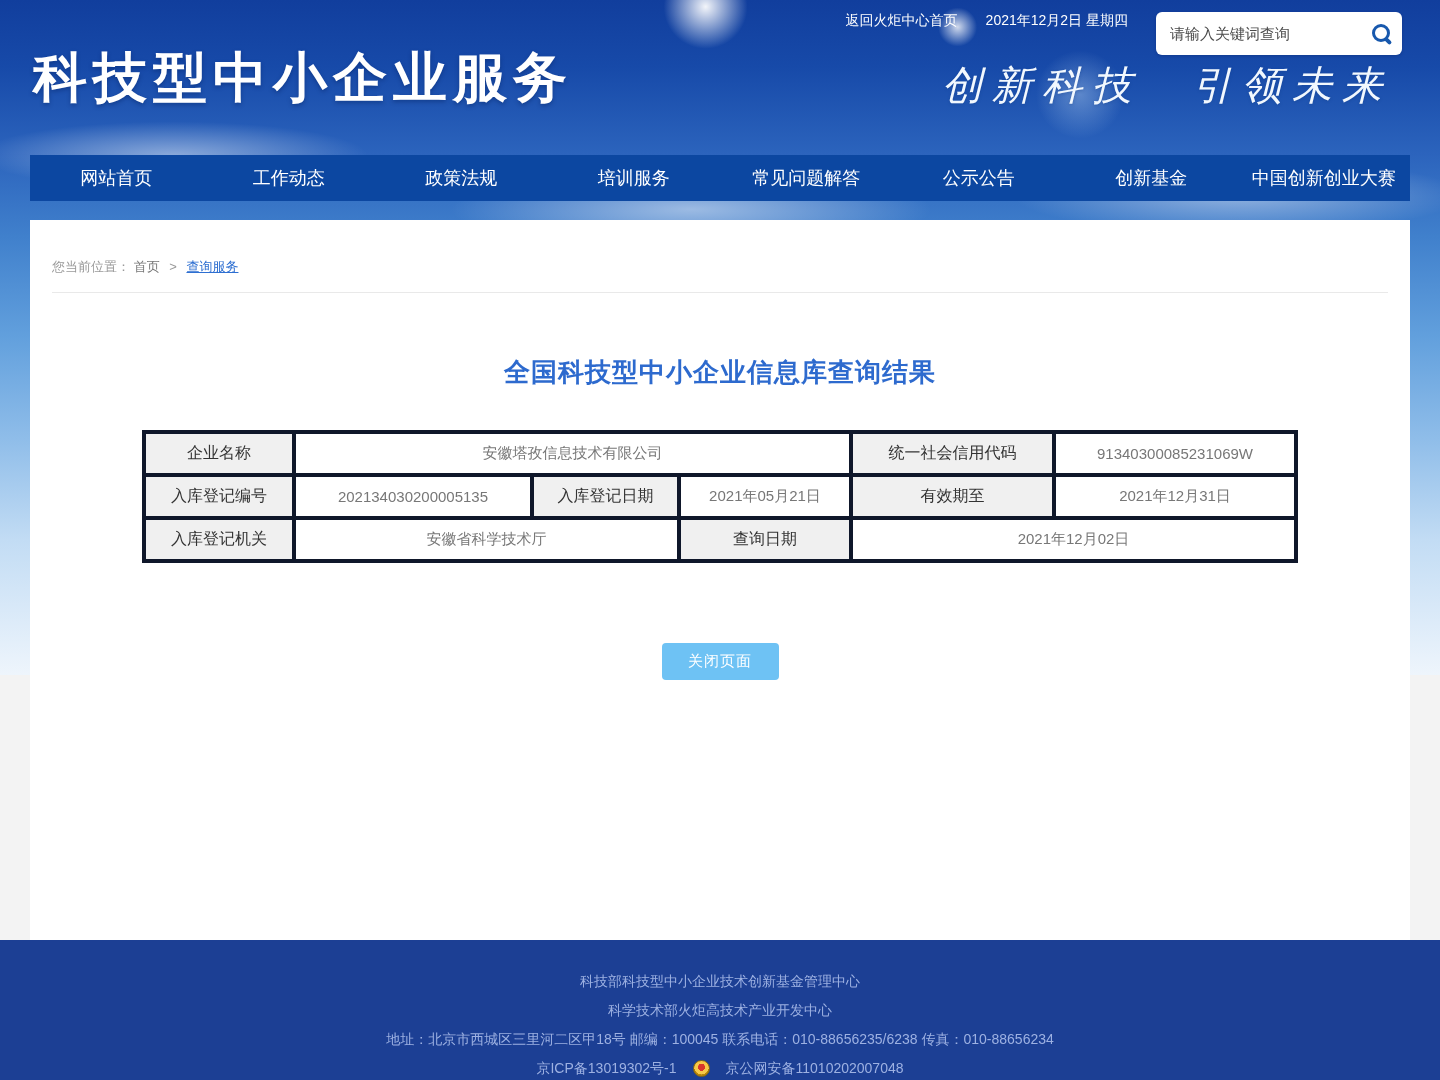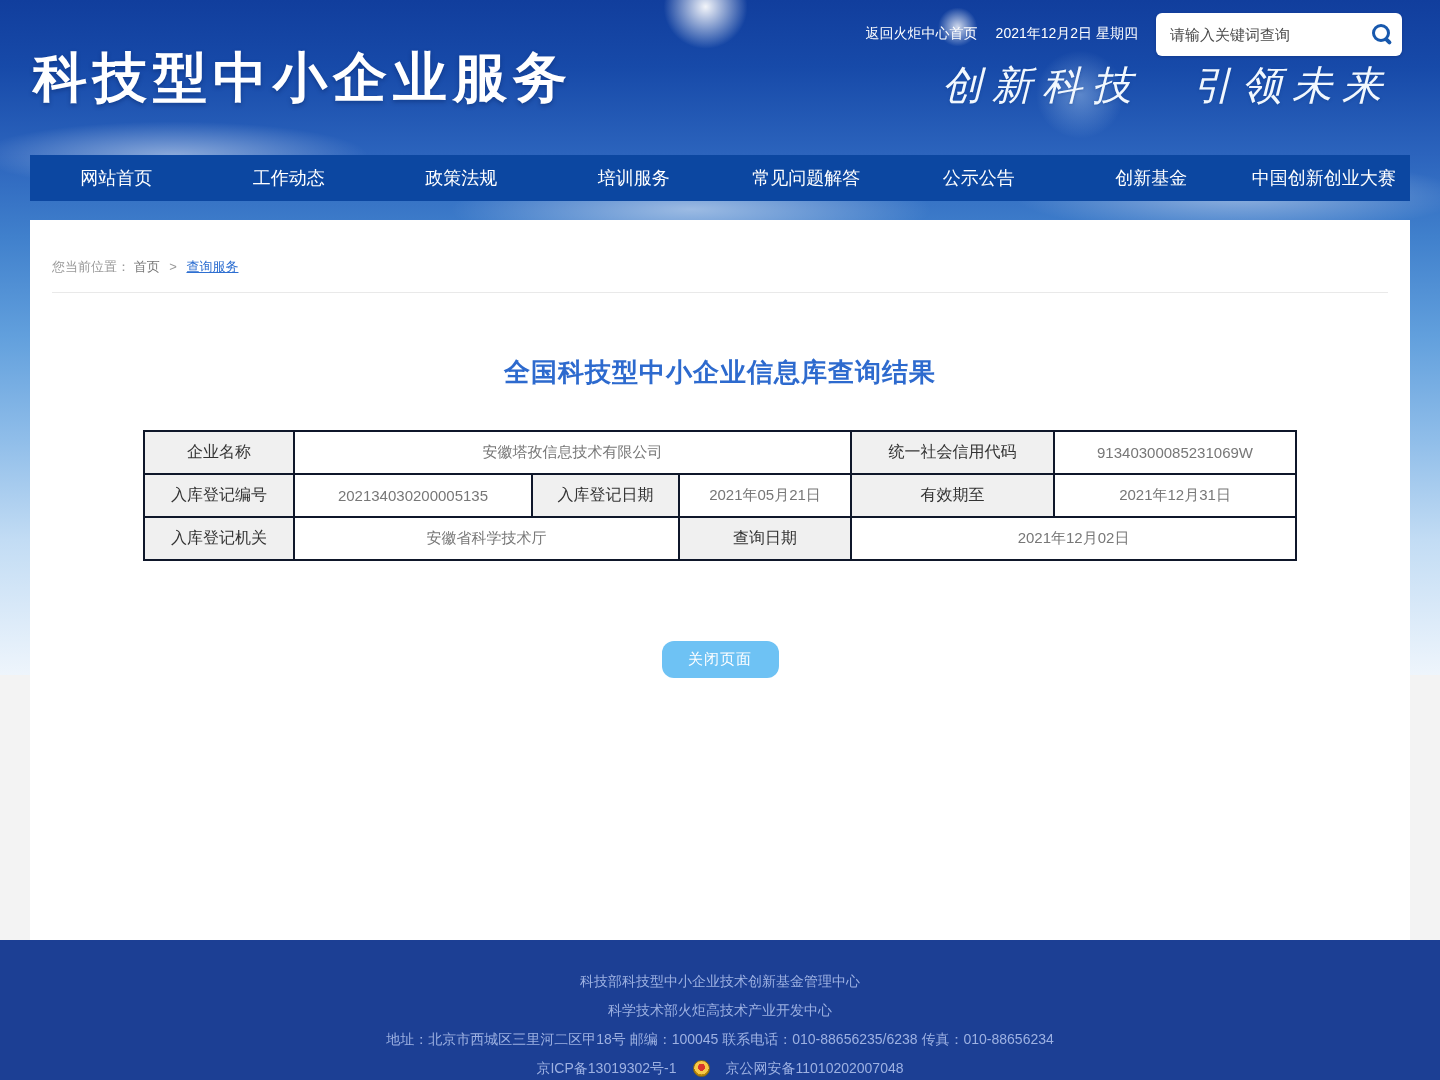--- a/index.html
+++ b/index.html
@@ -28,21 +28,21 @@
   .header { position: absolute; top: 0; left: 0; width: 1440px; height: 155px; }
   .site-title {
     position: absolute; left: 33px; top: 42px;
     font-family: "Liberation Serif", "DejaVu Serif", serif;
     font-size: 54px; font-weight: bold; color: #ffffff;
     letter-spacing: 6px; white-space: nowrap;
     text-shadow: 0 2px 4px rgba(0,30,90,.4);
   }
   .header-top {
     position: absolute; top: 12px; right: 38px; height: 44px;
-    display: flex; align-items: center; gap: 18px;
+    display: flex; gap: 28px;
   }
   .home-link, .header-date { color: #ffffff; font-size: 14px; white-space: nowrap; text-decoration: none; cursor: pointer; }
   .header-date { cursor: default; }
   .search-box {
     width: 246px; height: 43px; background: #ffffff; border-radius: 6px;
     display: flex; align-items: center; padding: 0 10px 0 14px;
     box-shadow: 0 1px 3px rgba(0,20,70,.25);
   }
   .search-input { flex: 1; border: none; outline: none; font-size: 15px; color: #0c4a6e; background: transparent; font-family: inherit; }
   .search-input::placeholder { color: #4a4a4a; opacity: 1; }
@@ -84,28 +84,28 @@
   .breadcrumb .crumb-sep { color: #999; margin: 0 6px; }
   .breadcrumb .crumb-current { color: #2e6fd1; text-decoration: underline; cursor: pointer; }
   .page-title {
     margin-top: 62px; text-align: center;
     font-size: 26px; font-weight: bold; color: #2d6ace; letter-spacing: 1px;
   }
   .result-table {
     margin: 40px auto 0; width: 1152px; border-collapse: collapse; table-layout: fixed;
   }
   .result-table td {
-    border: 2px solid #0f172a; height: 43px; text-align: center;
+    border: 4px solid #0f172a; height: 43px; text-align: center;
     font-size: 15px; color: #777; overflow: hidden; white-space: nowrap;
   }
   .result-table td.lbl { background: #f0f0f0; color: #333; font-size: 16px; }
   .close-btn {
     display: block; margin: 80px auto 0; width: 117px; height: 37px;
     background: #6ec2f4; color: #ffffff; font-size: 15px; font-family: inherit;
-    border: none; border-radius: 12px; cursor: pointer; letter-spacing: 1px;
+    border: none; border-radius: 4px; cursor: pointer; letter-spacing: 1px;
   }
   
   .footer {
     position: absolute; top: 940px; left: 0; width: 1440px; height: 140px;
     background: #1c3f94; color: #9db1e2; font-size: 14px;
     display: flex; flex-direction: column; align-items: center;
     padding-top: 30px;
   }
   .footer .f-line { line-height: 22px; margin-bottom: 7px; white-space: nowrap; }
   .footer .f-bottom { display: inline-flex; align-items: center; gap: 16px; }

